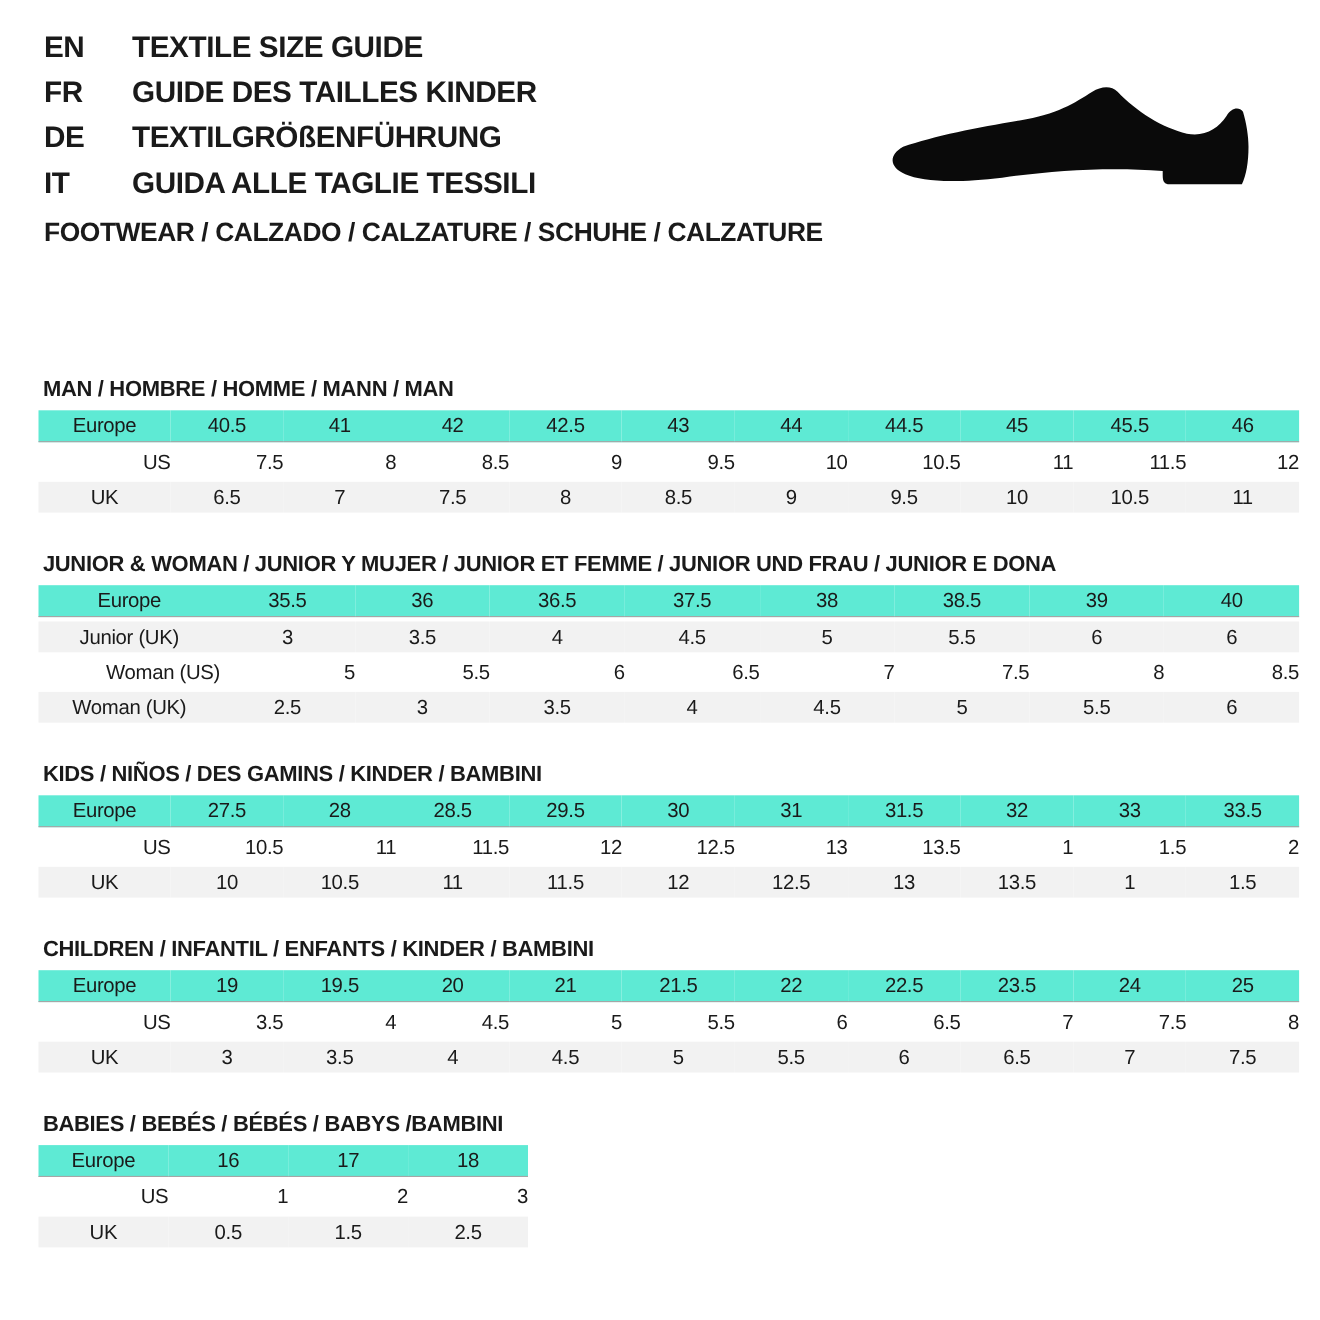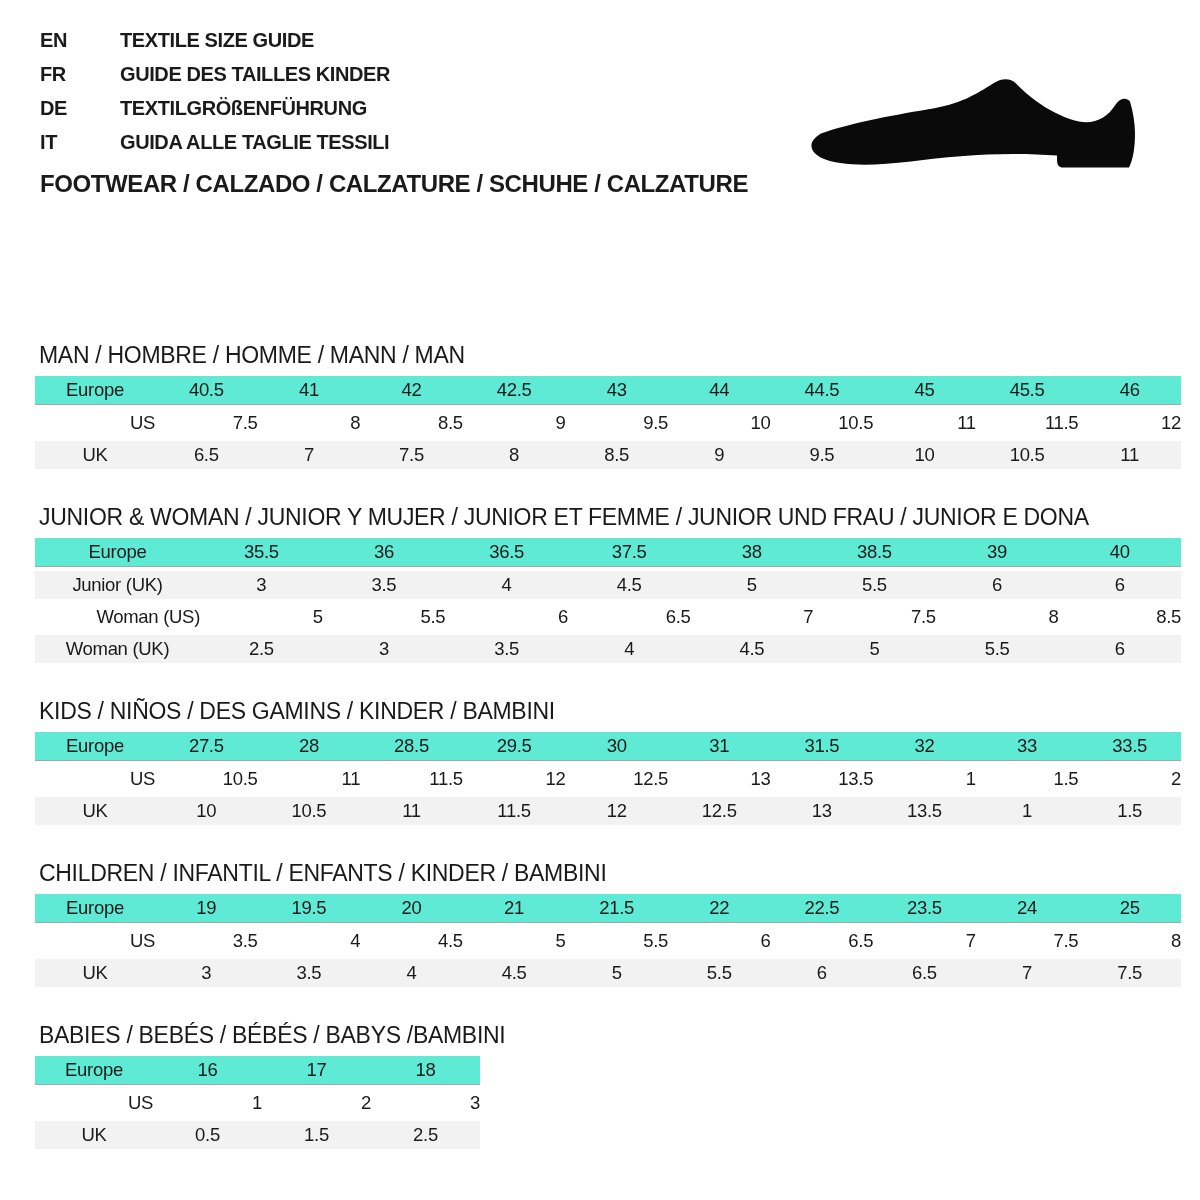--- a/index.html
+++ b/index.html
@@ -7,33 +7,33 @@
     width: 1200px; height: 1200px;
     background: #ffffff;
     font-family: "Liberation Sans", sans-serif;
     color: #1a1a1a;
     -webkit-font-smoothing: antialiased;
   }
   .page { position: relative; width: 1200px; height: 1200px; overflow: hidden; background: #fff; }
 
   
   .header-block { position: absolute; top: 30px; left: 40px; width: 760px; }
-  .lang-row { display: flex; align-items: baseline; font-weight: 700; font-size: 20px; line-height: 1; margin-bottom: 14px; letter-spacing: -0.4px; }
+  .lang-row { display: flex; align-items: baseline; font-weight: 700; font-size: 27px; line-height: 1; margin-bottom: 14px; letter-spacing: -0.4px; }
   .lang-code { width: 80px; flex: 0 0 80px; }
   .lang-label { flex: 1; }
   .category-line { margin-top: 20px; font-weight: 700; font-size: 24px; letter-spacing: -0.4px; line-height: 1; }
 
   
   .shoe-wrap { position: absolute; left: 805px; top: 70px; width: 335px; height: 115px; }
   .shoe-wrap svg { display: block; width: 100%; height: 100%; }
 
   
   .tables-block { position: absolute; top: 344px; left: 35px; width: 1150px; }
   .size-section { margin-bottom: 33px; }
-  .section-title { margin: 0 0 9px 4px; font-size: 23px; font-weight: 400; letter-spacing: -0.3px; line-height: 1; }
+  .section-title { margin: 0 0 9px 4px; font-size: 20px; font-weight: 700; letter-spacing: -0.3px; line-height: 1; }
   table.size-table { border-collapse: separate; border-spacing: 0 4px; table-layout: fixed; margin-top: -4px; }
   table.size-table td { height: 28px; padding: 0; font-size: 18.5px; letter-spacing: -0.3px; text-align: center; vertical-align: middle; }
   td.row-label { text-align: left; padding-left: 10px; }
   tr.row-header td { background: #5eead4; border-bottom: 1px solid #a6a6a6; }
   tr.row-stripe td { background: #f2f2f2; }
   tr.row-white td { background: #ffffff; text-align: right; }
 
   
   table.tbl-man, table.tbl-kids, table.tbl-children { width: 1146px; }
   table.tbl-junior { width: 1146px; }

